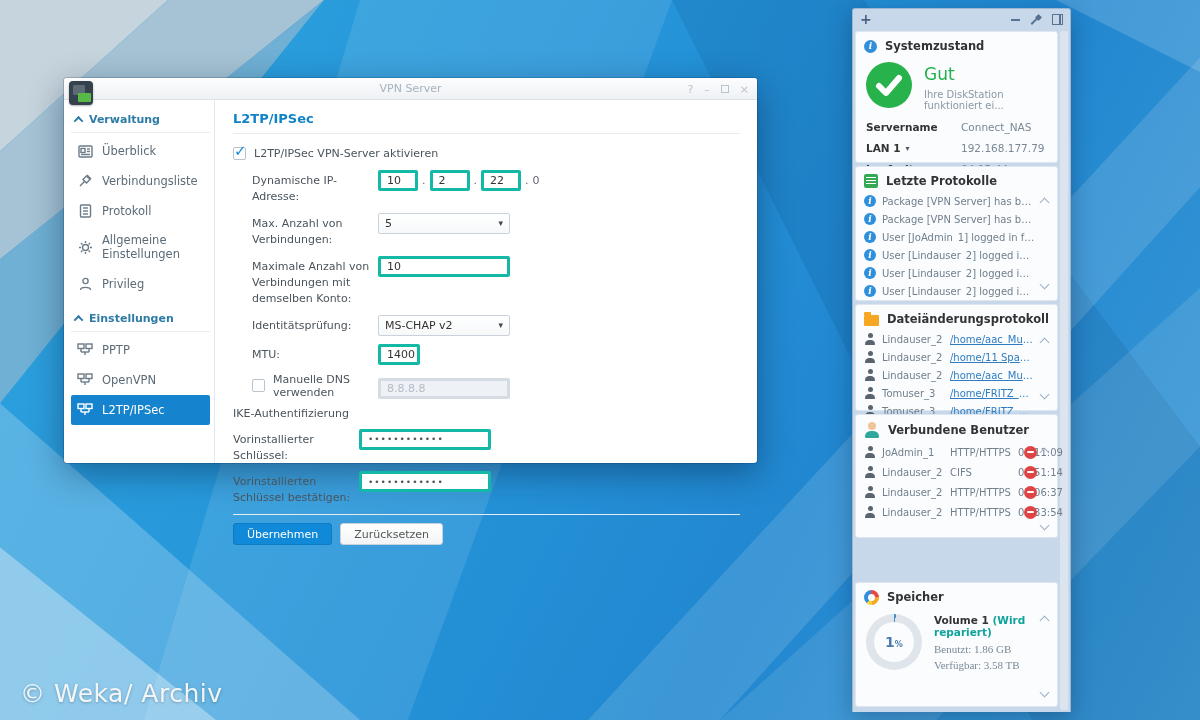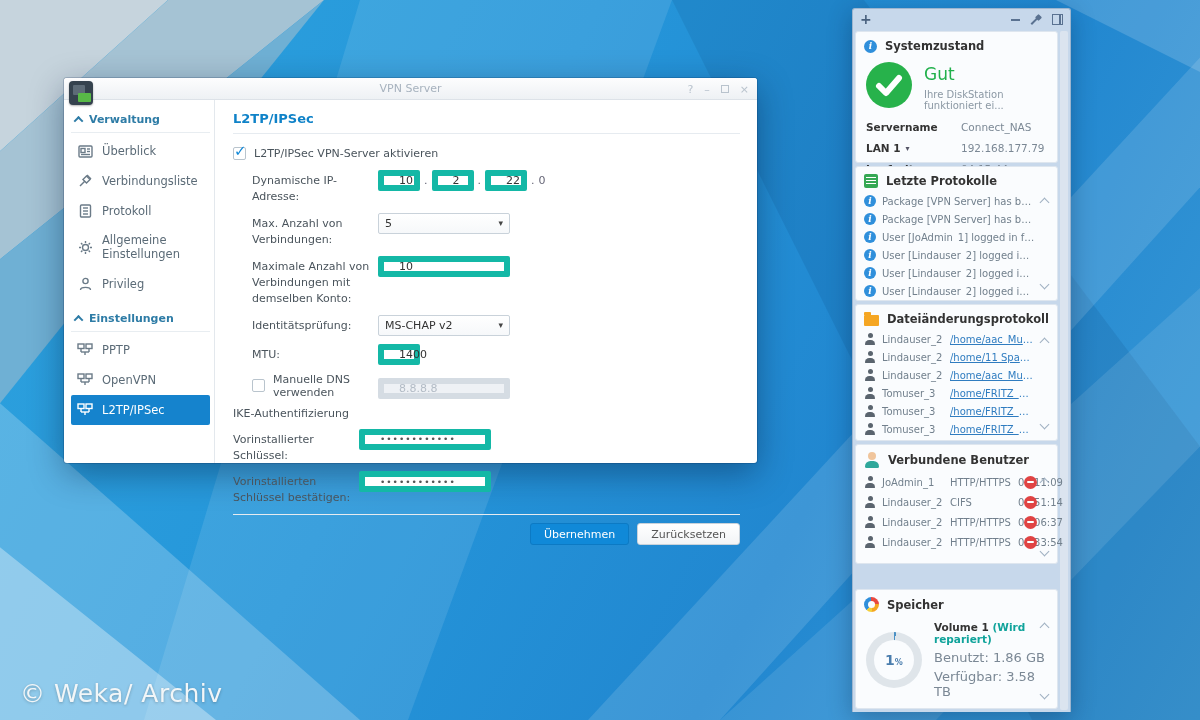--- a/index.html
+++ b/index.html
@@ -49,35 +49,35 @@
   .side-gap { height:8px; }
 
   
   .main { flex:1; padding:11px 17px 0 18px; display:flex; flex-direction:column; min-width:0; }
   .main-heading { color:#0f82c8; font-weight:bold; font-size:13px; padding-bottom:7px; border-bottom:1px solid #e6ebf0; }
   .form { flex:1; padding-top:11px; }
   .row { display:flex; align-items:flex-start; margin-bottom:8px; }
   .row.indent { padding-left:19px; }
   .lbl { width:126px; flex:0 0 126px; color:#4a545c; line-height:1.45; padding-top:3px; }
   .ctrl { display:flex; align-items:center; gap:4px; }
-  .tbox { height:21px; border:6px solid #14b8a6; border-radius:2px; background:#fff; padding:0 15px; display:flex; align-items:center; color:#333; }
+  .tbox { height:21px; border:3px solid #14b8a6; border-radius:2px; background:#fff; padding:0 6px; display:flex; align-items:center; color:#333; }
   .tbox.w-ip { width:40px; }
   .tbox.w-std { width:132px; }
   .tbox.w-sm { width:42px; }
   .tbox.disabled { background:#eef1f5; border-color:#d5dce3; color:#b3bcc6; }
   .selbox { height:21px; width:132px; border:1px solid #c9d2da; border-radius:2px; background:linear-gradient(#fff,#f6f8fa); padding:0 6px; display:flex; align-items:center; justify-content:space-between; color:#333; cursor:default; }
   .selbox .car { color:#444; font-size:9px; }
   .cbx-row { display:flex; align-items:center; gap:8px; margin:2px 0 10px; }
   .cbx { width:13px; height:13px; border:1px solid #b9c4cd; border-radius:2px; background:#fff; position:relative; flex:0 0 13px; }
   .cbx.checked::after { content:"✓"; position:absolute; left:0px; top:-6px; color:#1389d8; font-size:15px; font-weight:bold; }
   .cbx-lbl { color:#4a545c; }
   .sec-lbl { color:#4a545c; margin:2px 0 9px; }
   .pwd { letter-spacing:1px; font-size:9px; color:#555; }
   .octet-sep { color:#667; }
-  .win-footer { border-top:1px solid #e6ebf0; padding:8px 0 9px; display:flex; justify-content:flex-end; gap:8px; }
+  .win-footer { border-top:1px solid #e6ebf0; padding:8px 0 9px; display:flex; gap:8px; }
   .btn { height:22px; padding:0 13px; border-radius:3px; font-size:11px; display:flex; align-items:center; cursor:default; }
   .btn.primary { background:#1089d8; color:#fff; border:1px solid #0c7ac4; }
   .btn.secondary { background:linear-gradient(#fff,#f2f4f6); color:#555; border:1px solid #c9d2da; }
 
   
   .panel { position:absolute; left:852px; top:8px; width:219px; height:704px; background:#c7d8eb; border:1px solid #9db5cf; border-bottom:none; border-radius:3px 3px 0 0; box-shadow:0 6px 24px rgba(0,20,50,.30); display:flex; flex-direction:column; }
   .panel-titlebar { height:20px; flex:0 0 20px; display:flex; align-items:center; padding:0 7px; color:#49617e; }
   .panel-plus { font-size:14px; font-weight:bold; line-height:1; cursor:default; }
   .panel-ticons { margin-left:auto; display:flex; align-items:center; gap:10px; }
   .ti { width:11px; height:11px; position:relative; cursor:default; }
@@ -136,21 +136,21 @@
   .urow .block-ic { position:absolute; right:20px; }
 
   
   .vol-row { display:flex; gap:12px; align-items:center; padding:2px 0 2px 2px; }
   .donut { width:56px; height:56px; border-radius:50%; background:conic-gradient(#4a90c4 0 1%, #dfe5ea 1% 100%); position:relative; flex:0 0 56px; }
   .donut-hole { position:absolute; inset:8px; background:#fafcfe; border-radius:50%; display:flex; align-items:center; justify-content:center; color:#4a7dad; font-weight:bold; }
   .donut-hole .pv { font-size:14px; }
   .donut-hole .ps { font-size:8px; margin-top:4px; }
   .vol-name { font-weight:bold; font-size:10.5px; color:#333; margin-bottom:5px; }
   .vol-name .repair { color:#10a39b; }
-  .vol-line { color:#7b8895; font-size:13px; margin-top:4px; }
+  .vol-line { color:#7b8895; font-size:11px; margin-top:4px;font-family:Liberation Serif, serif; }
   .spacer { height:20px; }
 </style>
 </head>
 <body>
 
 <div class="desktop">
   <div class="facet f1"></div>
   <div class="facet f2"></div>
   <div class="facet f3"></div>
   <div class="facet f6"></div>
@@ -417,21 +417,21 @@
             <span class="txt">User [Lindauser_2] logged in from [109.42...</span>
           </div>
         <div class="lrow">
             <span class="info-ic" style="width:12px;height:12px;flex-basis:12px;">i</span>
             <span class="txt">User [Lindauser_2] logged in from [176.4...</span>
           </div>
         <span class="wchev up" style="top:32px;"></span>
         <span class="wchev down" style="bottom:12px;"></span>
       </div>
 
-      <div class="card" style="height:137px;">
+      <div class="card" style="height:107px;">
         <div class="card-hd">
           <span class="folder-ic"></span>
           <span>Dateiänderungsprotokoll</span>
         </div>
         <div class="frow">
             <span class="person-ic"></span>
             <span class="usr">Lindauser_2</span>
             <a>/home/aac_Musik.aac</a>
           </div>
         <div class="frow">

